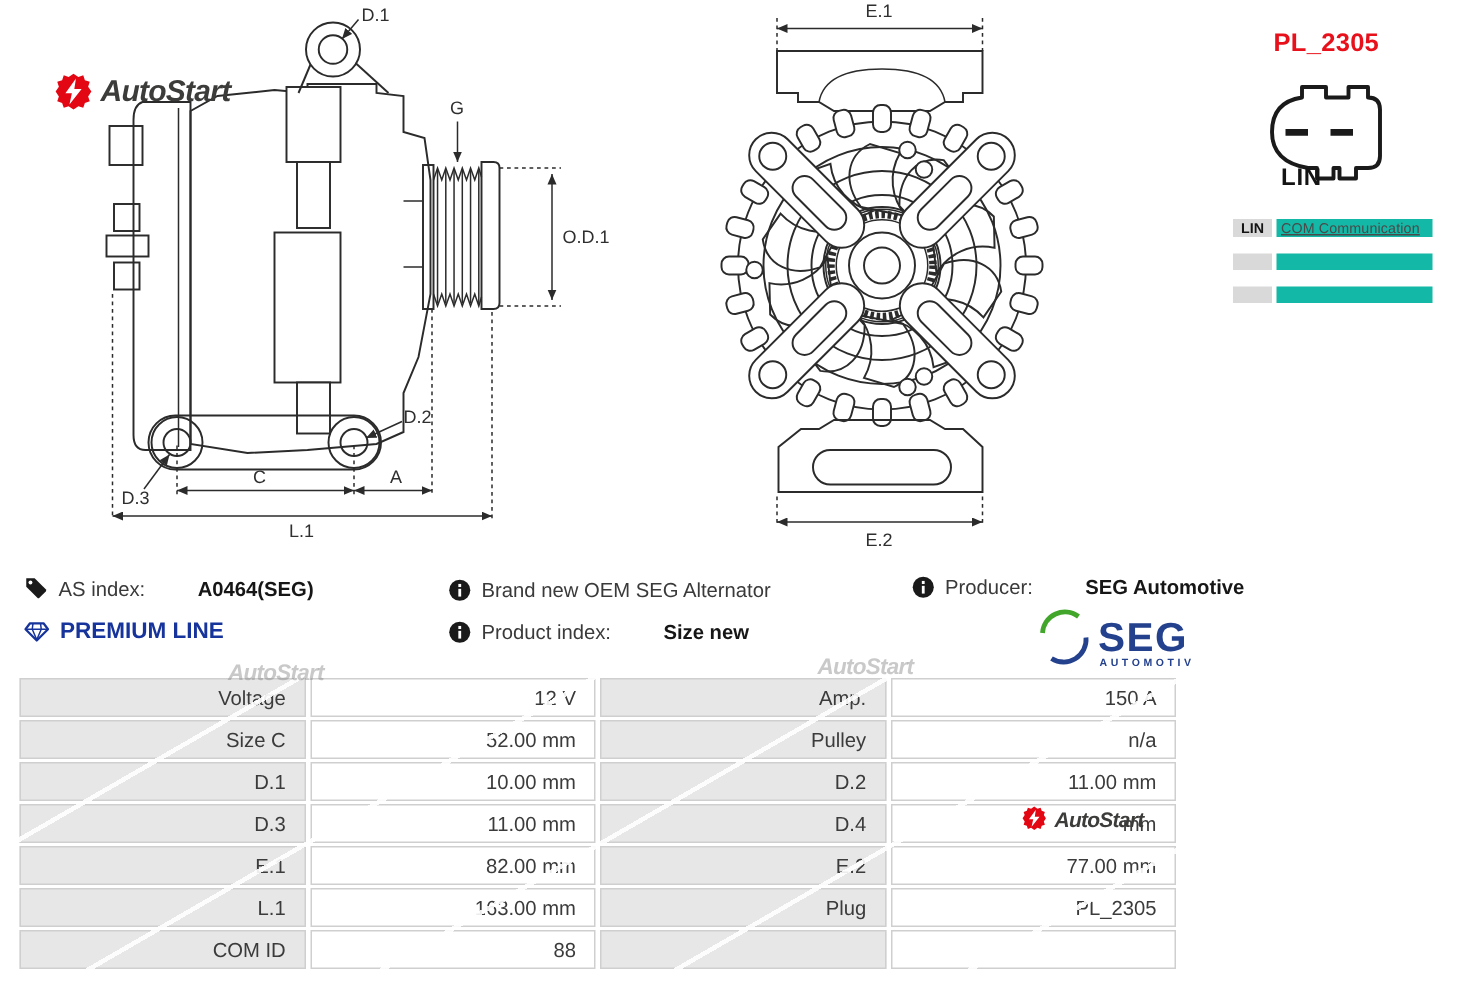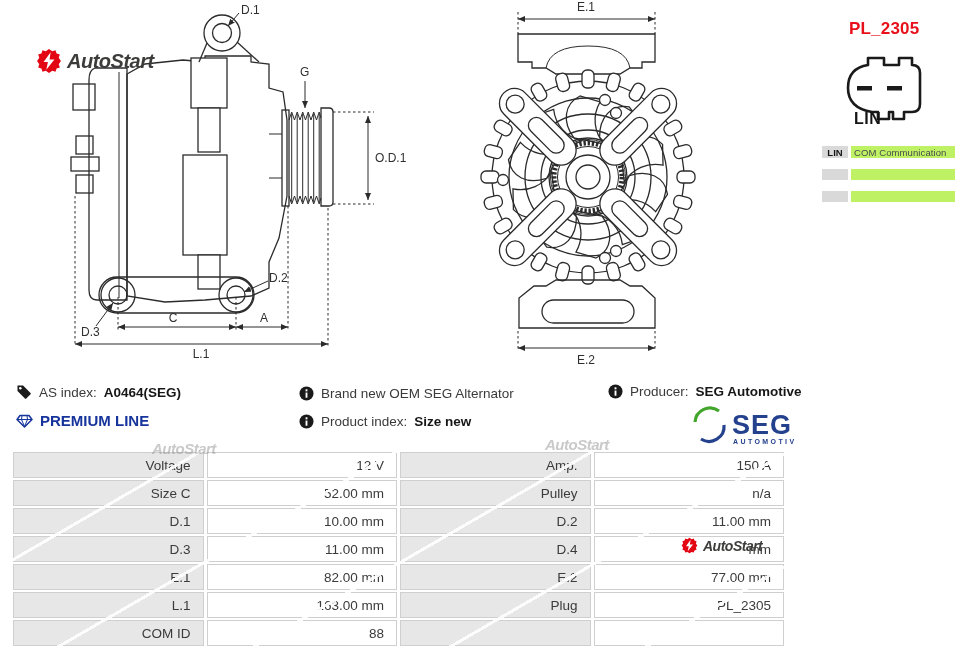--- a/index.html
+++ b/index.html
@@ -19,26 +19,26 @@
     z-index:5;pointer-events:none;letter-spacing:-0.5px;}
 
   
   .plug-code{color:#e8101a;font-weight:bold;font-size:17px;letter-spacing:0.2px;}
   .lin-label{font-weight:bold;font-size:16px;color:#141414;letter-spacing:0.5px;}
 
   
   .ct-row{display:flex;gap:3px;margin-bottom:11px;}
   .ct-l{width:26px;height:12px;background:#d9d9d9;font-size:9.5px;font-weight:bold;color:#141414;
     display:flex;align-items:center;justify-content:center;}
-  .ct-r{width:101px;height:12px;background:#bef264;font-size:9.5px;color:#4a4a4a;
-    display:flex;align-items:center;padding-left:3px;letter-spacing:0.1px;}
+  .ct-r{width:101px;height:12px;background:#14b8a6;font-size:9.5px;color:#4a4a4a;
+    display:flex;align-items:center;padding-left:3px;letter-spacing:0.1px;text-decoration:underline;}
 
   
   .info-line{display:flex;align-items:center;gap:7px;font-size:13.5px;color:#3a3a3a;white-space:nowrap;}
-  .info-line b{color:#161616;}
+  .info-line b{color:#161616;margin-left:28px;}
   .premium{color:#16349b;font-weight:bold;font-size:15px;}
   .icn{flex:0 0 auto;display:inline-flex;}
 
   
   table.specs{border-collapse:separate;border-spacing:3px 2px;table-layout:fixed;width:777px;}
   table.specs td{height:24px;font-size:13.5px;color:#3b3b3b;text-align:right;padding:0 12px 0 0;
     border:1px solid #cfcfcf;vertical-align:middle;overflow:hidden;}
   td.lab{background:#e7e7e7;}
   td.val{background:#ffffff;}
   .table-streaks{left:10px;top:450px;width:777px;height:198px;z-index:4;pointer-events:none;

